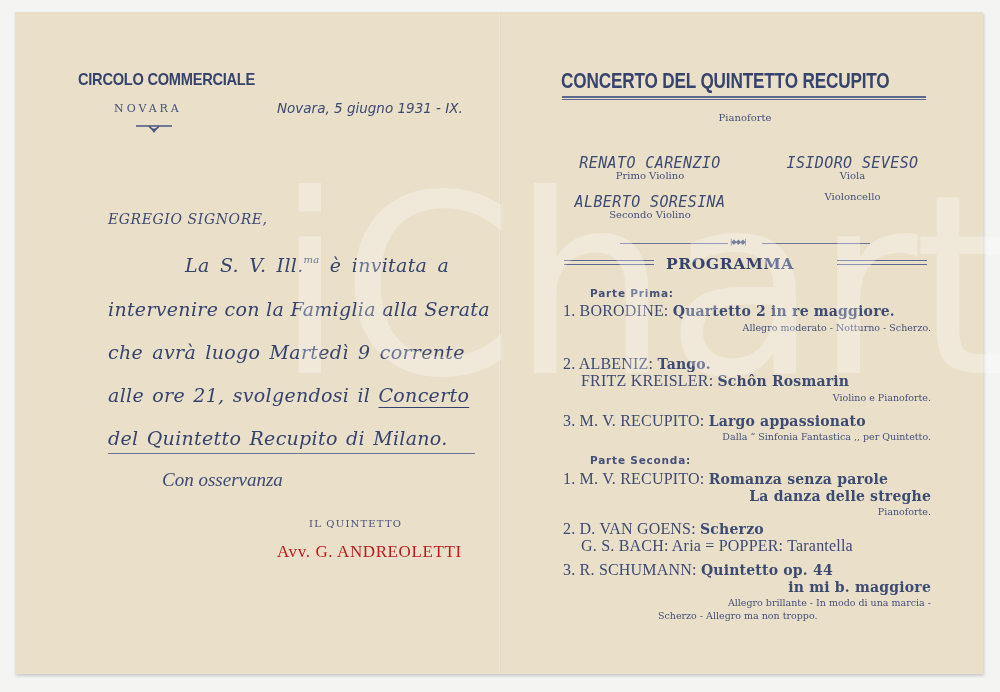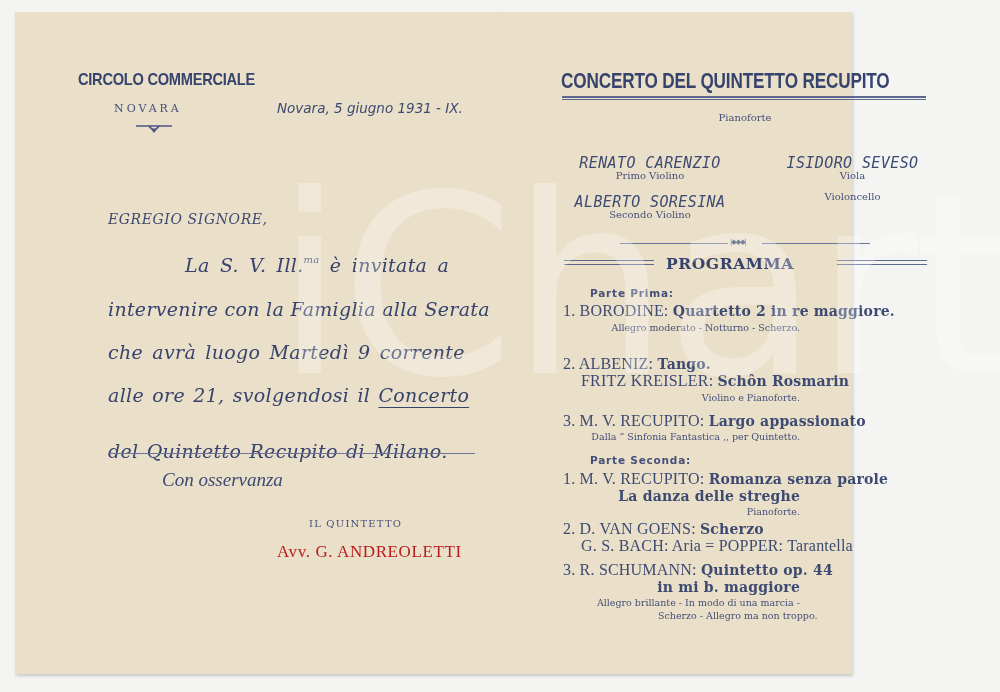--- a/index.html
+++ b/index.html
@@ -6,21 +6,21 @@
     body {
       width: 1000px; height: 692px;
       background: #f4f4f3;
       position: relative;
       overflow: hidden;
       font-family: "DejaVu Serif", serif;
     }
     .card {
       position: absolute;
       left: 15px; top: 12px;
-      width: 837px; height: 662px;
+      width: 968px; height: 662px;
       background: #eadfc9;
       box-shadow: 1px 2px 3px rgba(0,0,0,0.18);
       color: #3d4a72;
     }
     .fold {
       position: absolute; left: 484px; top: 0; width: 2px; height: 100%;
       background: linear-gradient(to right, rgba(255,255,255,0.25), rgba(0,0,0,0.04));
     }
     .abs { position: absolute; white-space: nowrap; }
 
@@ -49,21 +49,21 @@
       color: #3d4a72;
     }
     .body-line {
       font-family: "DejaVu Serif", serif; font-style: italic; font-size: 19px;
       color: #36436d; letter-spacing: 0.3px;
     }
     .bl1 { left: 170px; top: 242px; word-spacing: 4px; }
     .bl2 { left: 93px; top: 286px; }
     .bl3 { left: 93px; top: 329px; word-spacing: 3px; }
     .bl4 { left: 93px; top: 372px; word-spacing: 2px; }
-    .bl5 { left: 93px; top: 428px; word-spacing: 2px; }
+    .bl5 { left: 93px; top: 415px; word-spacing: 2px; }
     .sup { font-size: 10px; vertical-align: 9px; }
     .ul { text-decoration: underline; text-decoration-thickness: 1px; text-underline-offset: 5px; }
     .line-under {
       left: 93px; top: 441px; width: 367px; height: 1px; background: #6b7596;
     }
     .closing {
       left: 147px; top: 457px;
       font-family: "Liberation Serif", serif; font-style: italic; font-size: 19px;
       color: #3d4a72;
     }

